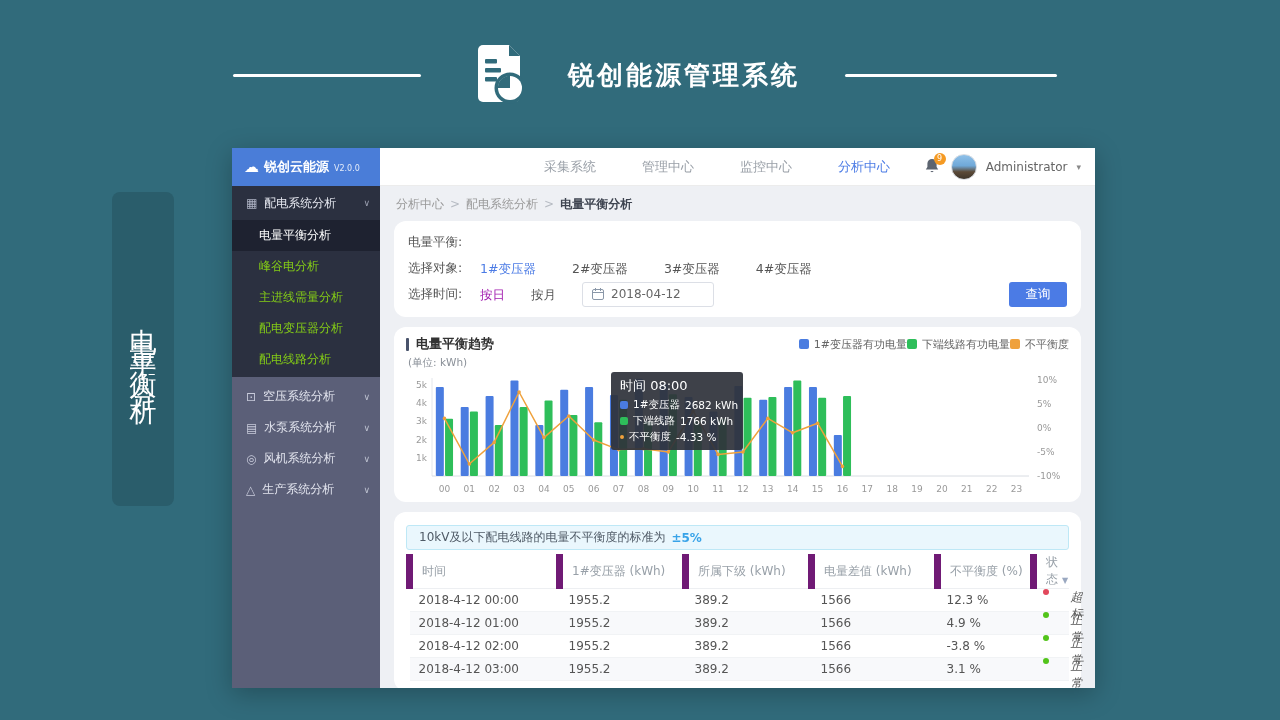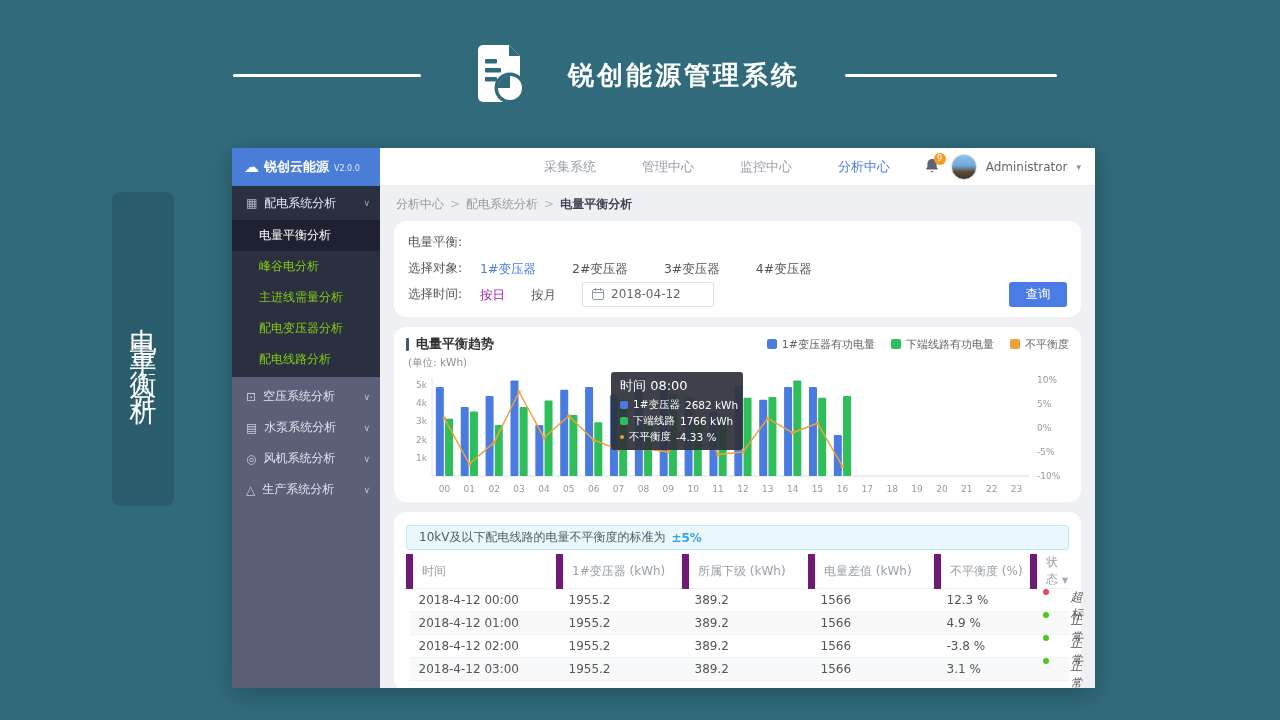--- a/index.html
+++ b/index.html
@@ -83,21 +83,21 @@
     border:1px solid #DCDFE6; border-radius:3px; padding:0 9px; background:#fff; }
   .date-value { font-size:12px; color:#666; }
   .query-btn { margin-left:auto; width:58px; height:25px; background:#4B7BE5; color:#fff;
     border:none; border-radius:3px; font-size:12.5px; cursor:pointer; font-family:inherit; }
 
   
   .chart-card { margin-top:10px; padding:8px 12px 2px 12px; position:relative; }
   .card-title-row { display:flex; align-items:center; }
   .title-marker { width:3px; height:13px; background:#49536B; margin-right:7px; border-radius:1px; }
   .card-title { font-size:13px; font-weight:bold; color:#333; }
-  .legend { margin-left:auto; display:flex; gap:16px; align-items:center; }
+  .legend { margin-left:auto; display:flex; align-items:center; }
   .legend-item { display:flex; align-items:center; gap:5px; font-size:11px; color:#666; }
   .legend-sq { width:10px; height:10px; border-radius:2px; }
   .chart-unit { font-size:10.5px; color:#8A9098; margin:3px 0 0 2px; }
   .plot-wrap { position:relative; height:128px; margin-top:2px; }
 
   .chart-tooltip { position:absolute; left:205px; top:0; width:132px;
     background:rgba(47,51,59,.93); border-radius:3px; padding:5px 9px 6px 9px; color:#fff; }
   .tt-time { font-size:13px; margin-bottom:3px; }
   .tt-row { display:flex; align-items:center; gap:5px; font-size:10.5px; margin-top:2px; white-space:nowrap; }
   .tt-chip { width:8px; height:8px; flex:none; }

